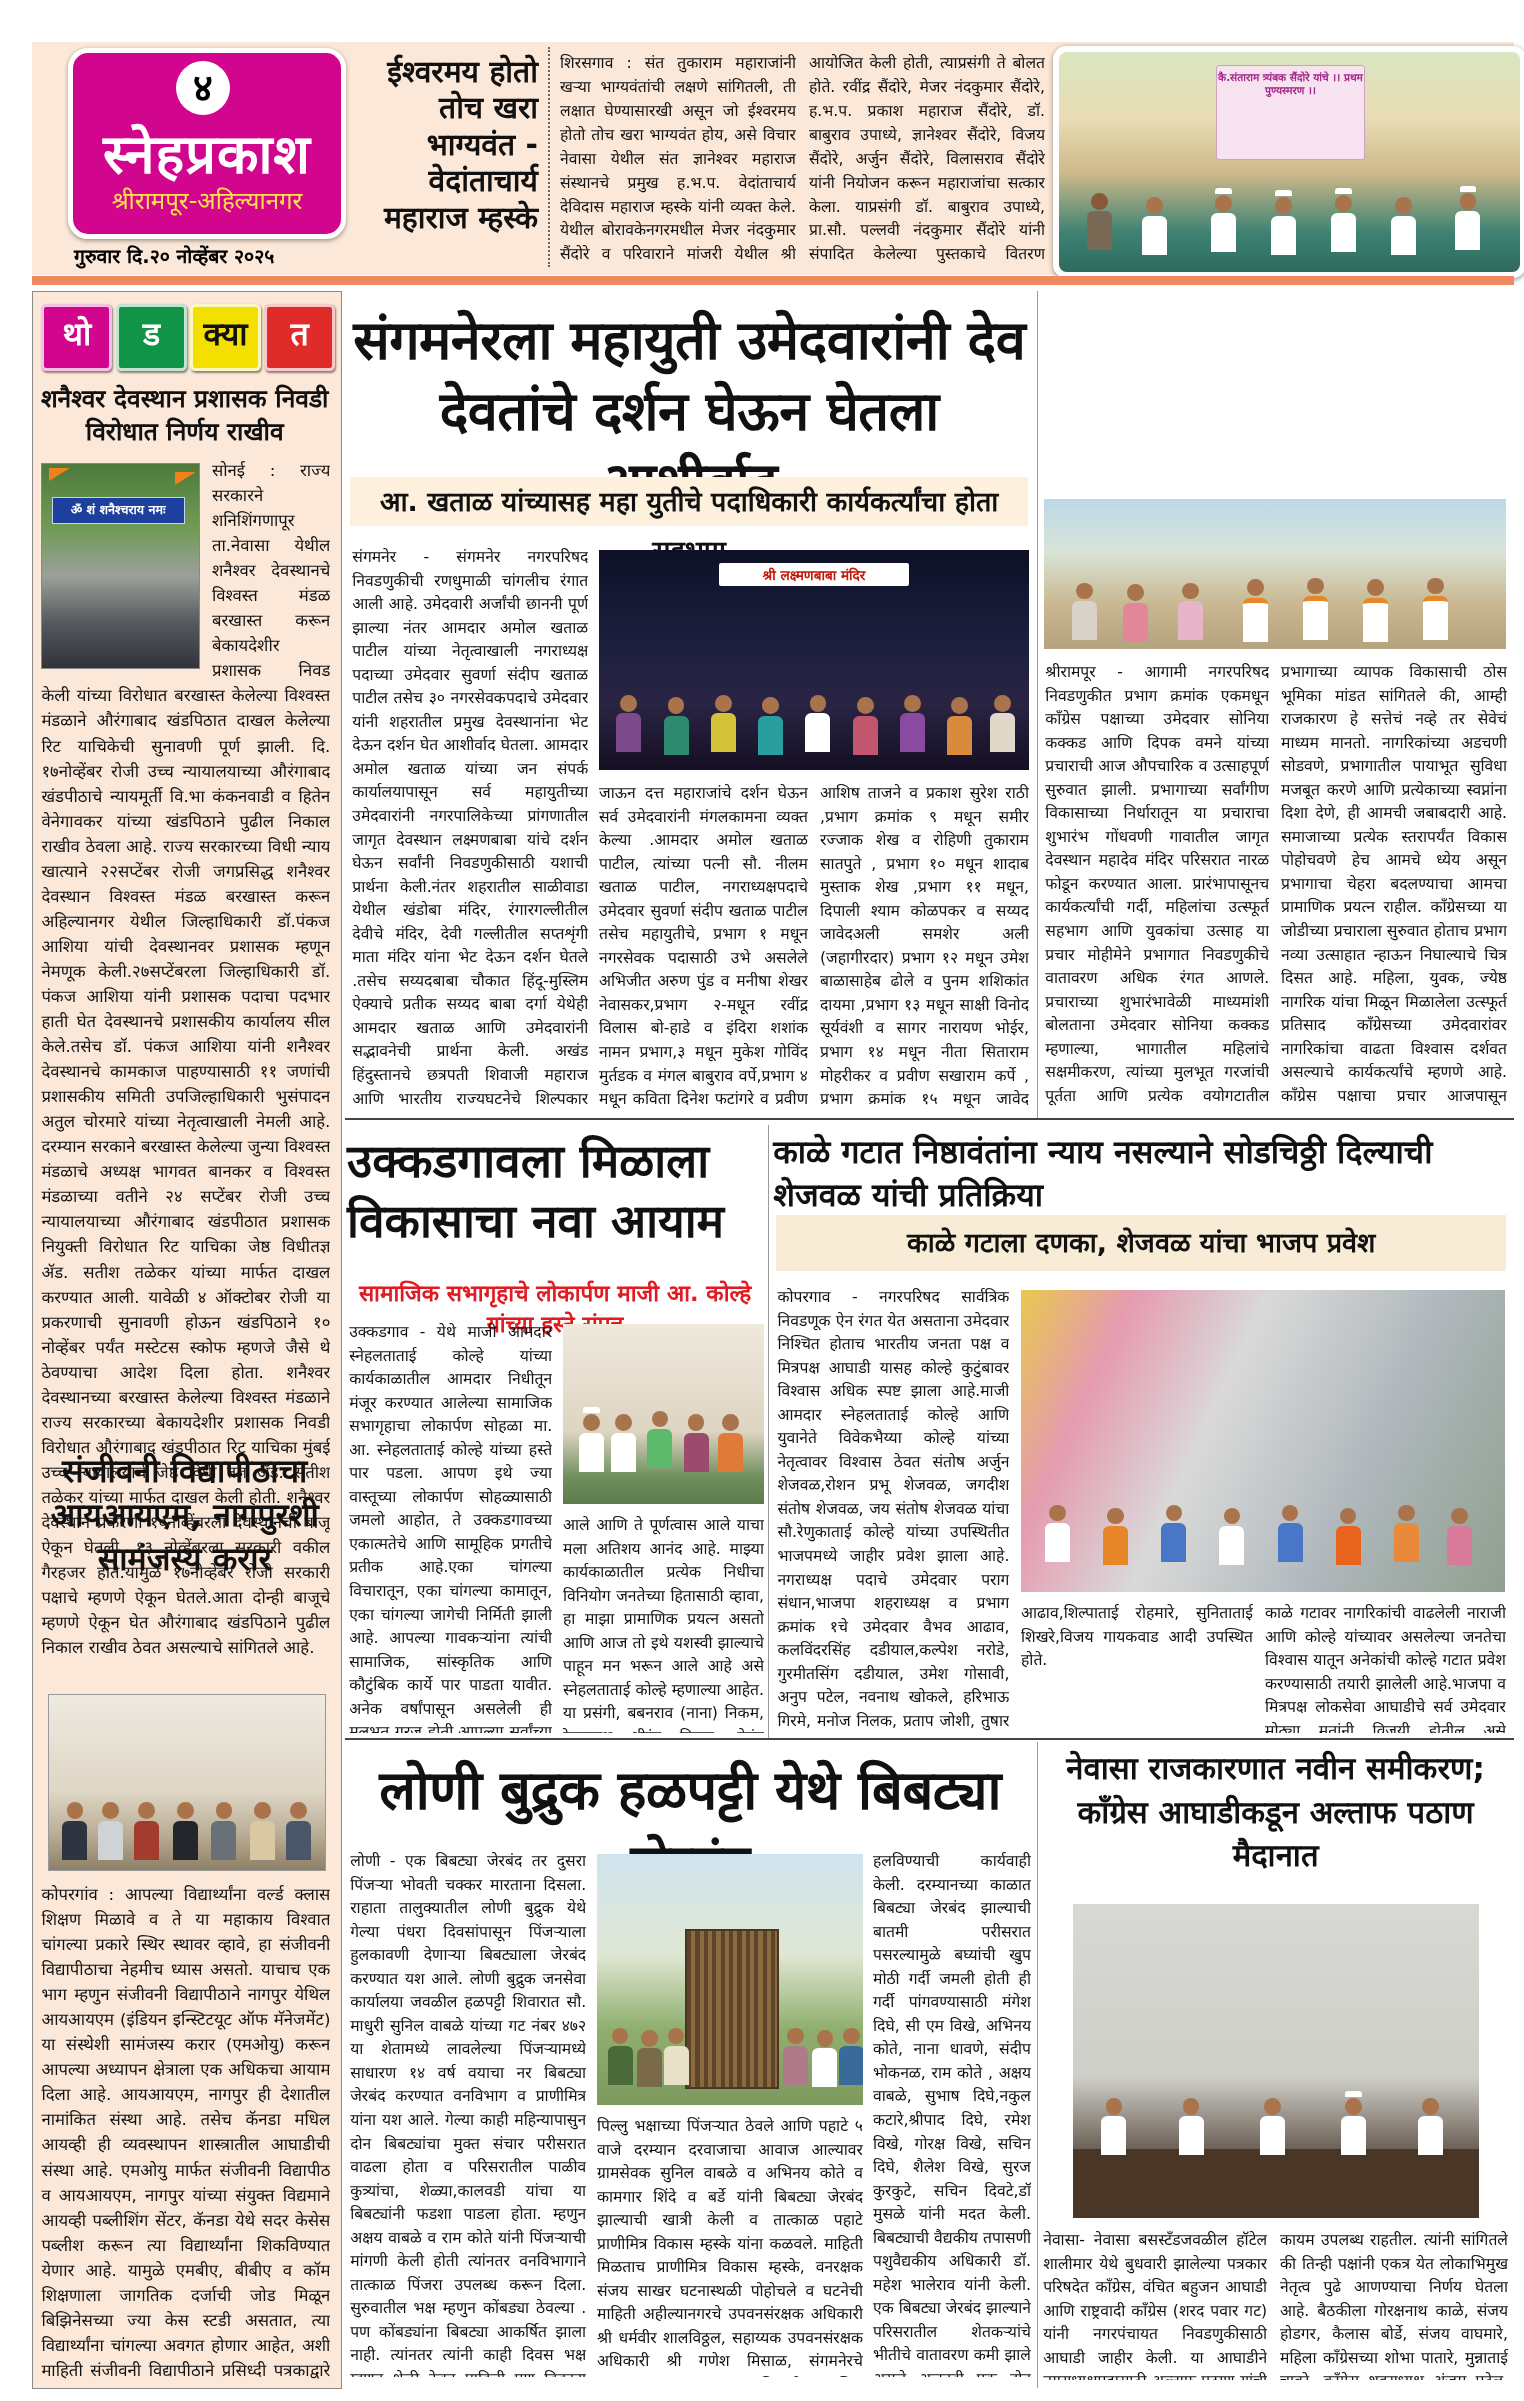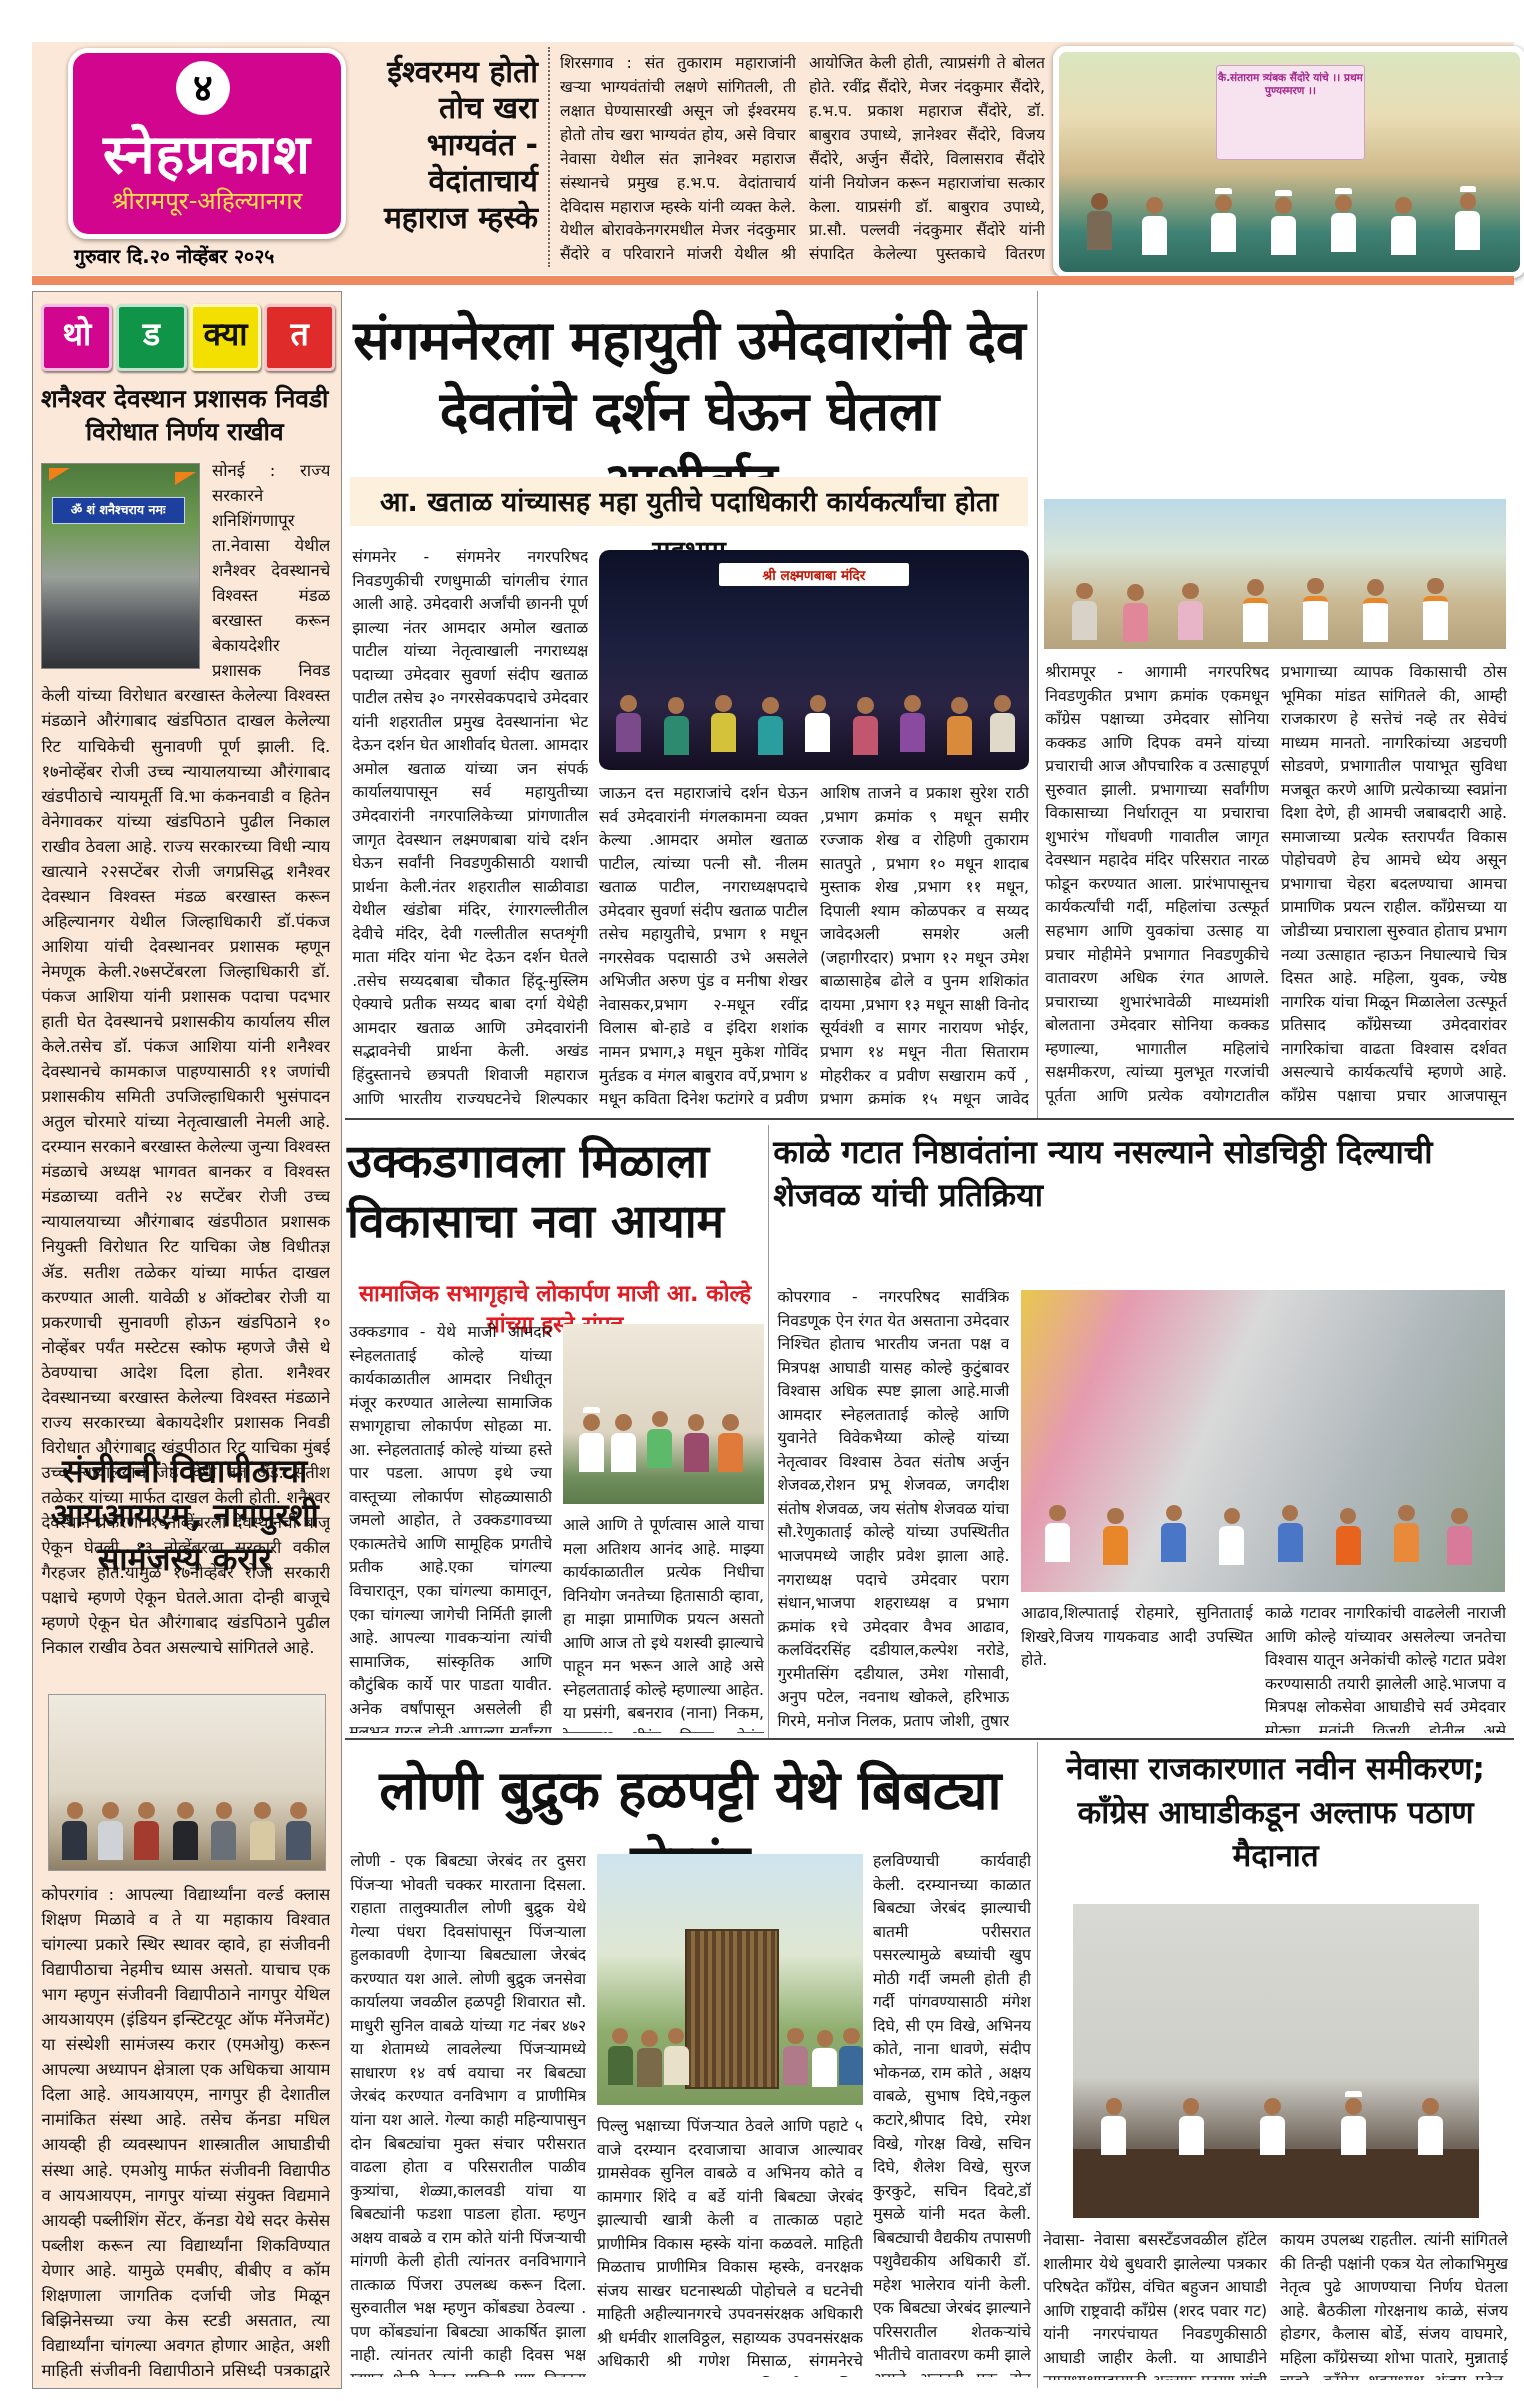--- a/index.html
+++ b/index.html
@@ -56,21 +56,21 @@
            background:linear-gradient(180deg,#efeae0 0%,#ded6c6 55%,#b9ac94 80%,#8d8066 100%);}
   #b2body{left:8.4px;top:1590px;width:289px;height:497px;font-size:16.7px;line-height:1.5;}
 
   
   #sang{left:345px;top:291px;width:692px;height:827px;background:#fff;border-right:1px solid #999;}
   #sanghead{left:4.2px;top:13.6px;width:680px;font-size:54px;line-height:1.32;font-weight:bold;text-align:center;
             letter-spacing:-0.5px;}
   #sangsub{left:5.2px;top:186px;width:678px;height:49px;background:#fdf1dd;font-size:27px;font-weight:bold;
            text-align:center;line-height:49px;}
   #sangc1{left:7.3px;top:254px;width:236px;height:562px;font-size:15.7px;line-height:1.5;}
-  #sangphoto{left:254px;top:259px;width:430px;height:220px;background:linear-gradient(180deg,#0d1026 0%,#1b1f3d 40%,#2a2444 70%,#140f22 100%);border-radius:10px;}
+  #sangphoto{left:254px;top:259px;width:430px;height:220px;background:linear-gradient(180deg,#0d1026 0%,#1b1f3d 40%,#2a2444 70%,#140f22 100%);}
   #sangsign{position:absolute;left:28%;top:6%;width:44%;background:#fff;color:#c21807;font-size:13.6px;
             font-weight:bold;text-align:center;padding:2.1px 0;border-radius:2.1px;}
   #sangc2{left:254px;top:490px;width:209px;height:327px;font-size:15.7px;line-height:1.5;}
   #sangc3{left:475px;top:490px;width:209px;height:327px;font-size:15.7px;line-height:1.5;}
 
   
   #mah{left:1038px;top:291px;width:477px;height:827px;background:#fff;}
   #mahhead{left:3.1px;top:8.4px;width:468px;font-size:32px;line-height:1.42;font-weight:bold;text-align:center;}
   #mahphoto{left:6.3px;top:208px;width:462px;height:150px;
             background:linear-gradient(180deg,#bcd9e8 0%,#d8e4d8 35%,#c9b892 70%,#b5a27e 100%);}
@@ -342,20 +342,21 @@
       <div class="p" style="left:77%;bottom:18%;">
           <div class="h"></div>
           <div class="b" style="background:#e07a3a"></div>
         </div>
     </div>
     <div id="ukkc2" class="abs jus clip">आले आणि ते पूर्णत्वास आले याचा मला अतिशय आनंद आहे. माझ्या कार्यकाळातील प्रत्येक निधीचा विनियोग जनतेच्या हितासाठी व्हावा, हा माझा प्रामाणिक प्रयत्न असतो आणि आज तो इथे यशस्वी झाल्याचे पाहून मन भरून आले आहे असे स्नेहलताताई कोल्हे म्हणाल्या आहेत. या प्रसंगी, बबनराव (नाना) निकम, रेवणनाथ श्रीरंग निकम, हेमंत निकम, रामदास निकम, संतोष निकम, रवी निकम, सरपंच विकास निकम, उपसरपंच बबन गोविंद निकम, सखाराम पा निकम, मदनराव निकम, दादासाहेब पा निकम, अंसाराम निकम आदी कार्यकर्ते मोठ्या संख्येने उपस्थित होते.</div>
   </div>
 
   <div id="kale" class="abs">
     <div id="kalehead" class="abs">काळे गटात निष्ठावंतांना न्याय नसल्याने सोडचिठ्ठी दिल्याची शेजवळ यांची प्रतिक्रिया</div>
+    <div id="kalesub" class="abs">काळे गटाला दणका, शेजवळ यांचा भाजप प्रवेश</div>
     <div id="kalec1" class="abs jus clip">कोपरगाव - नगरपरिषद सार्वत्रिक निवडणूक ऐन रंगत येत असताना उमेदवार निश्चित होताच भारतीय जनता पक्ष व मित्रपक्ष आघाडी यासह कोल्हे कुटुंबावर विश्वास अधिक स्पष्ट झाला आहे.माजी आमदार स्नेहलताताई कोल्हे आणि युवानेते विवेकभैय्या कोल्हे यांच्या नेतृत्वावर विश्वास ठेवत संतोष अर्जुन शेजवळ,रोशन प्रभू शेजवळ, जगदीश संतोष शेजवळ, जय संतोष शेजवळ यांचा सौ.रेणुकाताई कोल्हे यांच्या उपस्थितीत भाजपमध्ये जाहीर प्रवेश झाला आहे. नगराध्यक्ष पदाचे उमेदवार पराग संधान,भाजपा शहराध्यक्ष व प्रभाग क्रमांक १चे उमेदवार वैभव आढाव, कलविंदरसिंह दडीयाल,कल्पेश नरोडे, गुरमीतसिंग दडीयाल, उमेश गोसावी, अनुप पटेल, नवनाथ खोकले, हरिभाऊ गिरमे, मनोज निलक, प्रताप जोशी, तुषार सरोदे, नवनाथ खोकले, कैलास सोमासे, आबा जपे,नाना भुजबळ, बोळीज सर,अमर नरोडे, दीपक जपे, मारुती जपे, सुनील शर्मा, दीपाताई गिरमे, नंदकुमार गायकवाड,भाऊसाहेब</div>
     <div id="kalephoto" class="abs clip">
       <div class="p" style="left:5%;bottom:10%;">
           <div class="h"></div>
           <div class="b"></div>
         </div>
       <div class="p" style="left:17%;bottom:9%;">
           <div class="h"></div>
           <div class="b" style="background:#e8872a"></div>
         </div>

